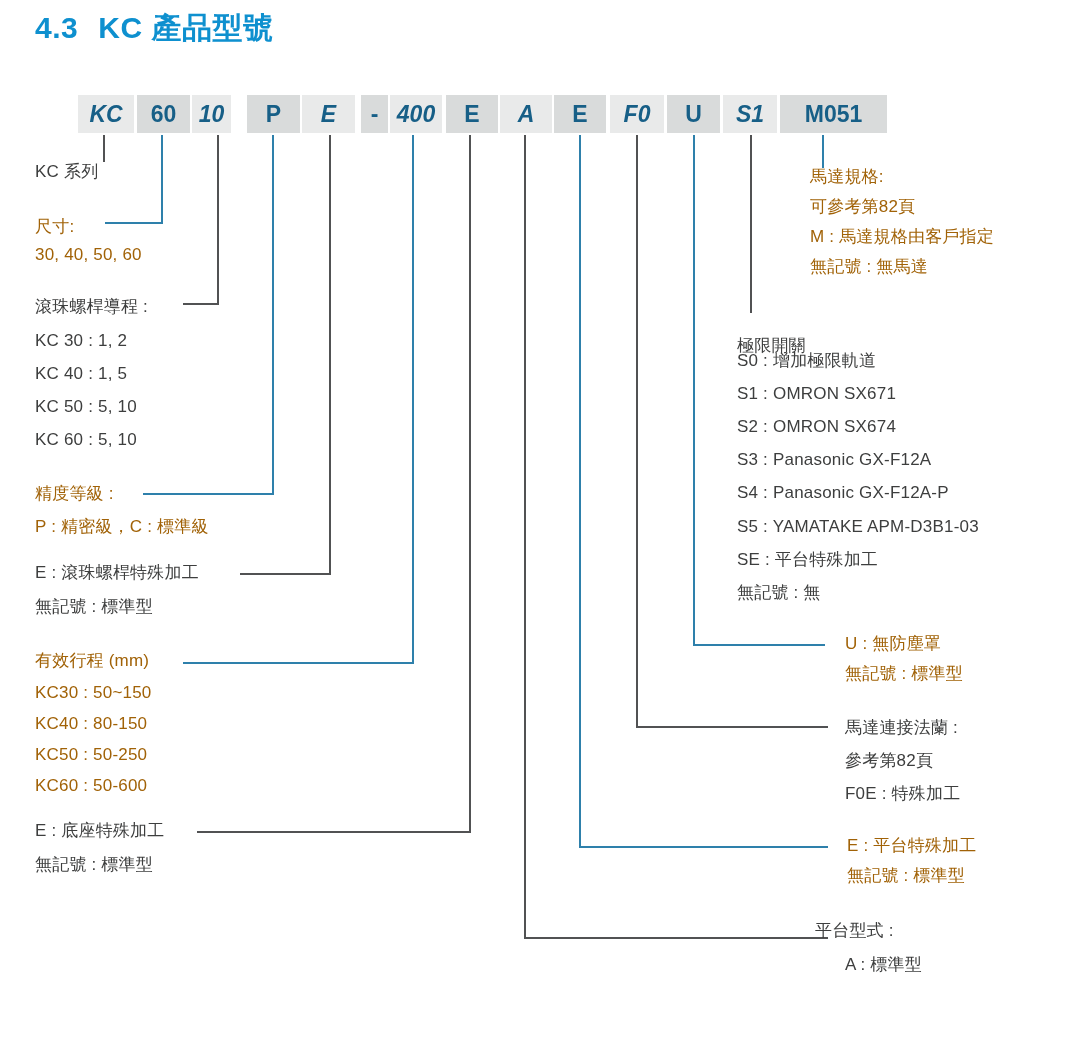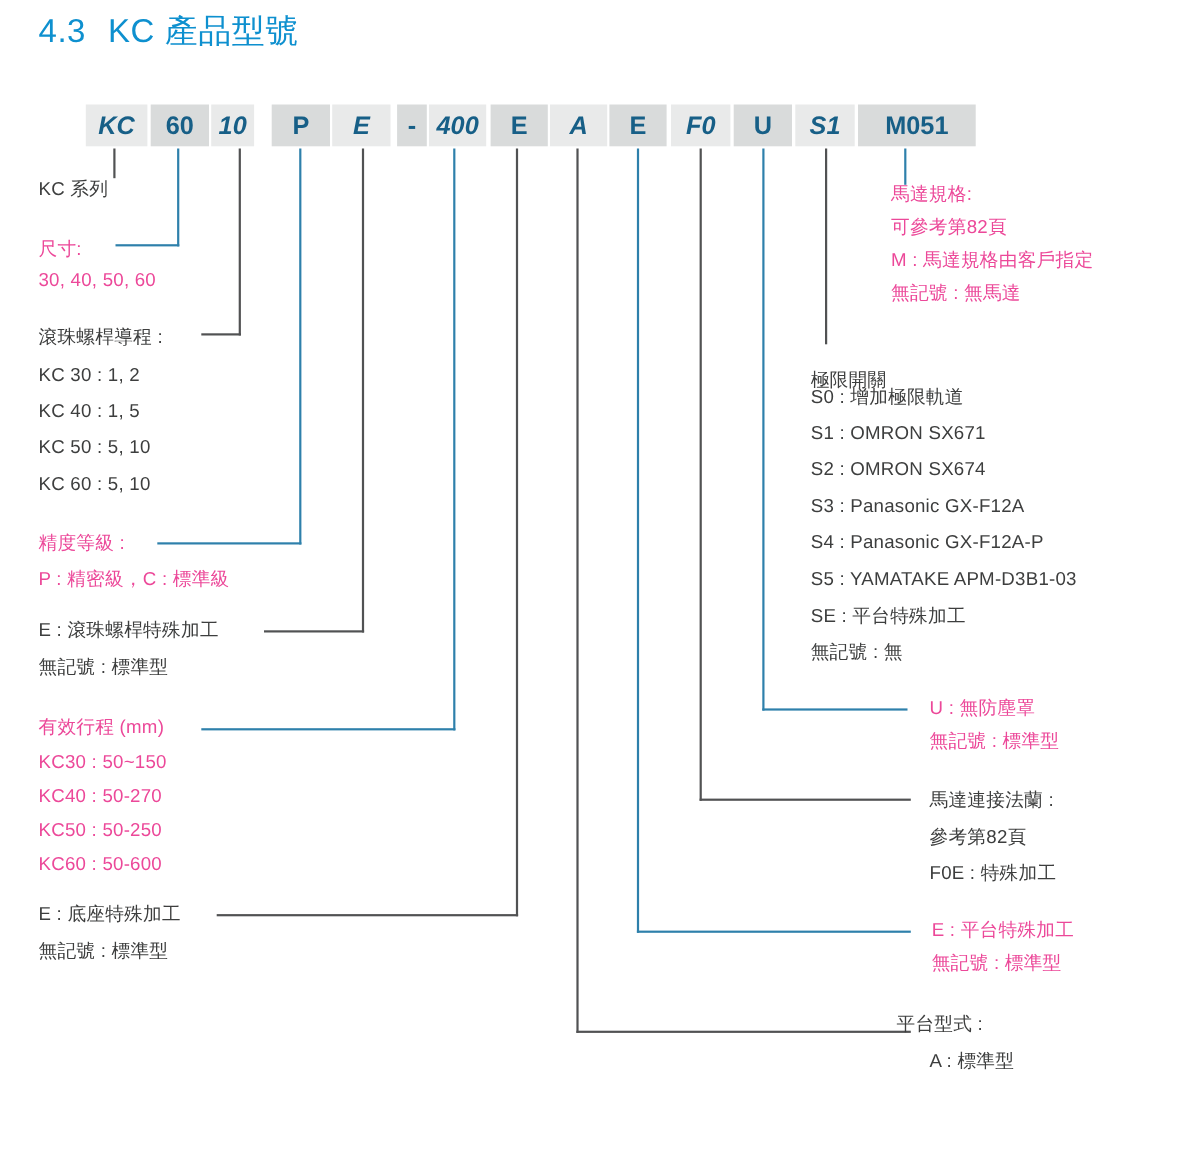--- a/index.html
+++ b/index.html
@@ -2,21 +2,21 @@
 <html><head>
 <meta charset="utf-8">
 <style>
   html,body{margin:0;padding:0;background:#ffffff;}
   #page{
     position:relative;width:1082px;height:1055px;background:#ffffff;overflow:hidden;
     font-family:"Liberation Sans","DejaVu Sans",sans-serif;
   }
   
   #title{
-    position:absolute;left:35px;top:8px;font-size:30px;font-weight:normal;color:#0e90cf;
+    position:absolute;left:35px;top:8px;font-size:30px;font-weight:bold;color:#0e90cf;
     letter-spacing:0.5px;white-space:nowrap;
   }
   #title .num{margin-right:20px;}
   
   .seg{
     position:absolute;top:95px;height:38px;line-height:38px;text-align:center;
     font-size:23px;font-weight:bold;color:#175f87;white-space:nowrap;
   }
   .seg.light{background:#e9eaea;font-style:italic;}
   .seg.dark{background:#d9dbdb;}
@@ -24,21 +24,21 @@
   .vl{position:absolute;width:2px;}
   .hl{position:absolute;height:2px;}
   .ln-dark{background:#515253;}
   .ln-blue{background:#2e80ab;}
   
   .lbl{
     position:absolute;font-size:17px;line-height:20px;height:20px;white-space:nowrap;
     letter-spacing:0.2px;
   }
   .t-dark{color:#3d3e3e;}
-  .t-blue{color:#ec4899;}
+  .t-blue{color:#a16207;}
 </style>
 </head>
 <body>
 
 <div id="page">
 
   <div id="title">
     <span class="num">4.3</span><span>KC 產品型號</span>
   </div>
 
@@ -95,21 +95,21 @@
   <div class="lbl t-dark" style="left:35px;top:430px">KC 60 : 5, 10</div>
 
   <div class="lbl t-blue" style="left:35px;top:484px">精度等級 :</div>
   <div class="lbl t-blue" style="left:35px;top:517px">P : 精密級，C : 標準級</div>
 
   <div class="lbl t-dark" style="left:35px;top:563px">E : 滾珠螺桿特殊加工</div>
   <div class="lbl t-dark" style="left:35px;top:597px">無記號 : 標準型</div>
 
   <div class="lbl t-blue" style="left:35px;top:651px">有效行程 (mm)</div>
   <div class="lbl t-blue" style="left:35px;top:683px">KC30 : 50~150</div>
-  <div class="lbl t-blue" style="left:35px;top:714px">KC40 : 50-270</div>
+  <div class="lbl t-blue" style="left:35px;top:714px">KC40 : 80-150</div>
   <div class="lbl t-blue" style="left:35px;top:745px">KC50 : 50-250</div>
   <div class="lbl t-blue" style="left:35px;top:776px">KC60 : 50-600</div>
 
   <div class="lbl t-dark" style="left:35px;top:821px">E : 底座特殊加工</div>
   <div class="lbl t-dark" style="left:35px;top:855px">無記號 : 標準型</div>
 
   <div class="lbl t-blue" style="left:810px;top:167px">馬達規格:</div>
   <div class="lbl t-blue" style="left:810px;top:197px">可參考第82頁</div>
   <div class="lbl t-blue" style="left:810px;top:227px">M : 馬達規格由客戶指定</div>
   <div class="lbl t-blue" style="left:810px;top:257px">無記號 : 無馬達</div>

